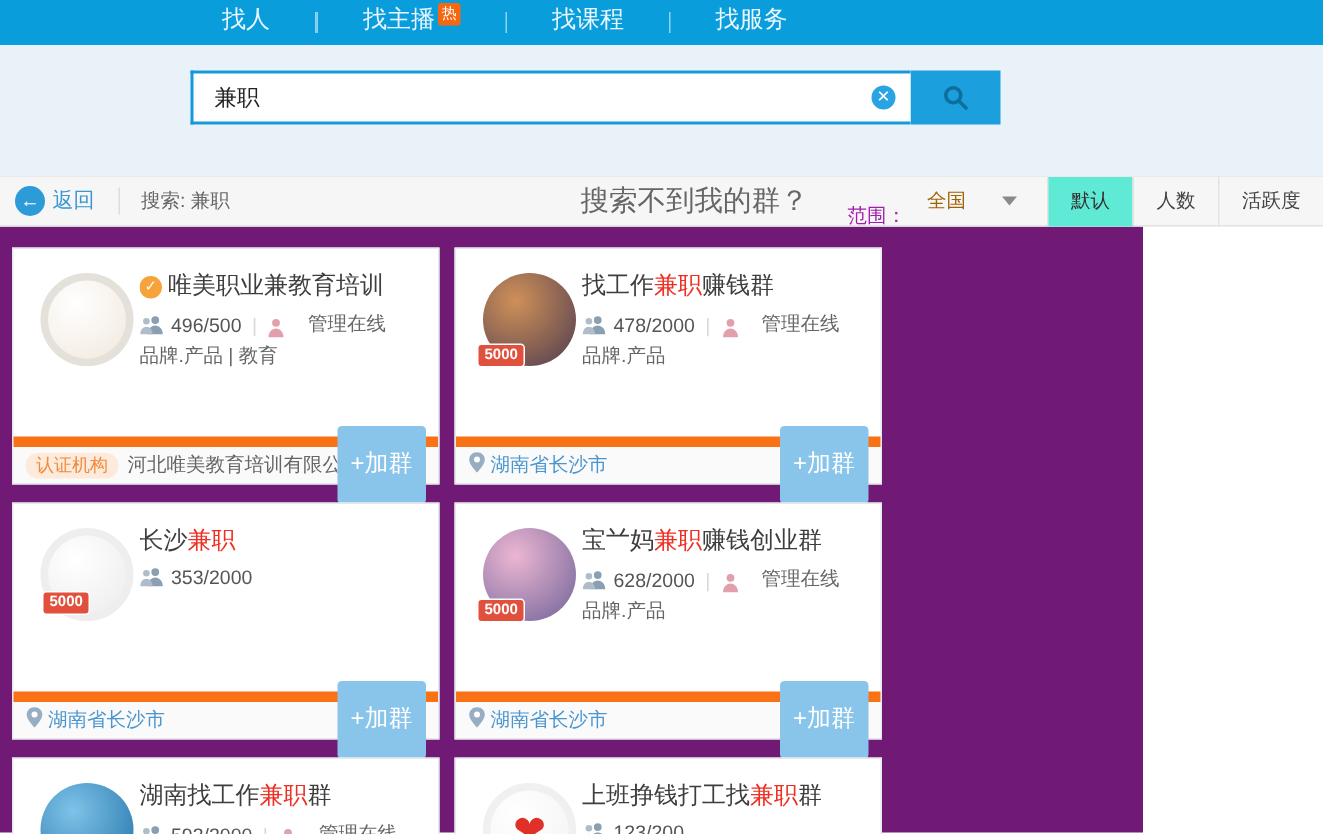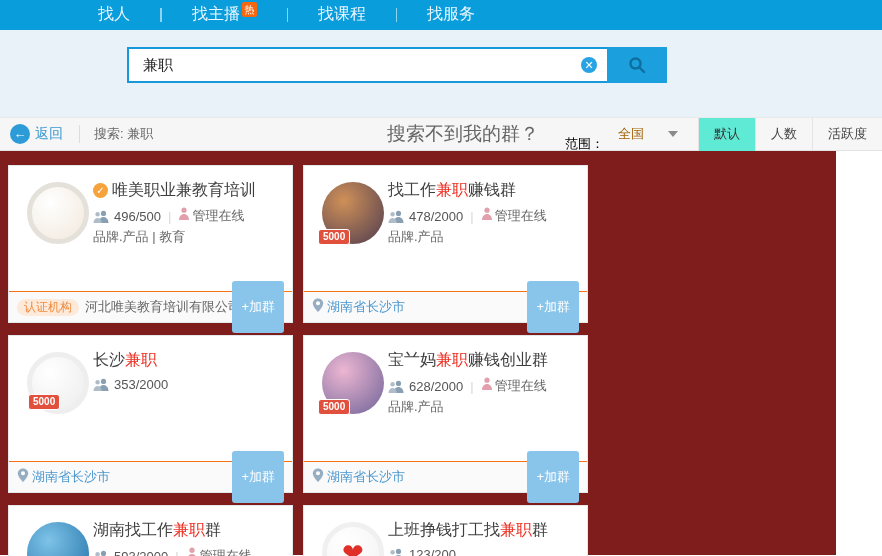--- a/index.html
+++ b/index.html
@@ -1,21 +1,21 @@
 <!DOCTYPE html>
 <html><head>
 <meta charset="utf-8">
 <style>
   * { margin:0; padding:0; box-sizing:border-box; }
   html,body { width:882px; height:556px; overflow:hidden; background:#fff;
               font-family:"Liberation Sans","DejaVu Sans",sans-serif; }
 
   
   .topbar { position:relative; width:882px; height:30px; background:#0a9ddc; }
-  .nav { display:flex; align-items:center; height:30px; padding-left:68px; }
+  .nav { display:flex; align-items:center; height:30px; padding-left:118px; }
   .nav-item { position:relative; height:30px; line-height:28px; padding:0 30px;
               color:#eaf7ff; font-size:16px; cursor:pointer; white-space:nowrap; }
   .nav-item.active { color:#fff; font-weight:bold; }
   .nav-item.active::after { content:""; position:absolute; left:50%; margin-left:-7px; bottom:0;
               border-left:7px solid transparent; border-right:7px solid transparent;
               border-bottom:7px solid #e9f2f9; }
   .nav-sep { width:1px; height:14px; background:rgba(255,255,255,.55); }
   .hot-badge { display:inline-block; vertical-align:6px; margin-left:2px; min-width:15px; height:15px;
               line-height:15px; text-align:center; background:#f7670f; color:#fff; font-size:10px;
               font-weight:normal; border-radius:2px; padding:0 1px; }
@@ -42,60 +42,60 @@
               border-top:1px solid #e9e9e9; border-bottom:1px solid #e3e3e3;
               display:flex; align-items:center; }
   .back-btn { display:flex; align-items:center; gap:5px; margin-left:10px; cursor:pointer; }
   .back-circle { width:20px; height:20px; border-radius:50%; background:#2d9bd8; color:#fff;
               font-size:13px; line-height:19px; text-align:center; }
   .back-label { color:#3a96d0; font-size:14px; }
   .v-div { width:1px; height:18px; background:#ddd; margin:0 14px 0 16px; }
   .query-label { font-size:13px; color:#666; }
   .filter-right { position:absolute; right:0; top:0; height:32px; display:flex; align-items:center; }
   .not-found { font-size:19px; color:#666; cursor:pointer; margin-right:26px; }
-  .scope-label { font-size:13px; color:#000000; margin-right:14px;margin-top:20px; }
+  .scope-label { font-size:13px; color:#a21caf; margin-right:14px;margin-top:20px; }
   .scope-select { display:flex; align-items:center; gap:24px; margin-right:20px; cursor:pointer; }
   .scope-value { font-size:13px; color:#a16207; }
   .caret-down { width:0; height:0; border-left:5px solid transparent; border-right:5px solid transparent;
               border-top:6px solid #8a8a8a; }
   .sort-tab { height:32px; line-height:32px; padding:0 15px; font-size:13px; color:#444;
               border-left:1px solid #e3e3e3; cursor:pointer; }
   .sort-tab.active { background:#5eead4; color:#333; height:33px; }
 
   
-  .content { width:836px; height:404px; background:#7f1d1d; padding:14px 0 0 8px; }
+  .content { width:762px; height:404px; background:#701a75; padding:14px 0 0 8px; }
   .grid { display:flex; flex-wrap:wrap; }
   .card { position:relative; width:285px; height:158px; background:#fff; border:1px solid #e4e8eb;
               margin:0 10px 12px 0; }
   .avatar { position:absolute; left:18px; top:16px; width:62px; height:62px; border-radius:50%;
               cursor:pointer; display:flex; align-items:center; justify-content:center; }
   .avatar-glyph { font-size:26px; font-weight:bold; }
   .cap-badge { position:absolute; left:-4px; bottom:-1px; background:#e1503c; color:#fff;
               font-size:10px; font-weight:bold; line-height:14px; padding:0 4px; border-radius:3px;
               border:1px solid #fff; }
   .g-title { position:absolute; left:84px; top:14px; width:192px; font-size:16px; color:#3e3e3e;
               white-space:nowrap; overflow:hidden; cursor:pointer; }
   .g-title .hot { color:#ee2f22; }
   .v-icon { display:inline-block; width:15px; height:15px; border-radius:50%; background:#f6a33b;
               color:#fff; font-size:10px; line-height:15px; text-align:center; margin-right:4px;
               vertical-align:1px; }
   .member-row { position:absolute; left:84px; top:41px; display:flex; align-items:center; gap:5px;
               font-size:13px; color:#555; white-space:nowrap; }
   .member-divider { color:#d8d8d8; margin:0 2px; }
-  .admin-wrap { display:flex; align-items:flex-start; gap:2px; color:#666;font-family:Liberation Serif, serif; }
+  .admin-wrap { display:flex; align-items:flex-end; gap:15px; color:#666;font-family:Liberation Serif, serif; }
   .tag-row { position:absolute; left:84px; top:62px; width:192px; font-size:13px; color:#666;
               white-space:nowrap; overflow:hidden; }
   .g-footer { position:absolute; left:0; right:0; bottom:0; height:31px; background:#fafafa;
-              border-top:1px solid #f97316; display:flex; align-items:center; padding:0 8px; }
+              border-top:7px solid #f97316; display:flex; align-items:center; padding:0 8px; }
   .cert-badge { background:#fdeada; color:#ef8b3f; font-size:12px; line-height:17px;
               border-radius:9px; padding:0 7px; margin-right:6px; white-space:nowrap; }
   .cert-name { font-size:13px; color:#666; white-space:nowrap; overflow:hidden; flex:1; }
   .loc { display:flex; align-items:flex-start; gap:3px; flex:1; cursor:pointer; }
   .loc-text { font-size:13px; color:#4b96cf; white-space:nowrap; }
-  .join-btn { background:#89c4ea; color:#fff; font-size:13px; line-height:20px; padding:16px 9px;
+  .join-btn { background:#89c4ea; color:#fff; font-size:16px; line-height:20px; padding:16px 9px;
               border-radius:3px; cursor:pointer; white-space:nowrap; }
 </style>
 </head>
 <body>
 
 <div class="topbar">
   <div class="nav">
     <div class="nav-item"><span>找人</span></div>
     <span class="nav-sep"></span>
     <span class="nav-sep"></span>

